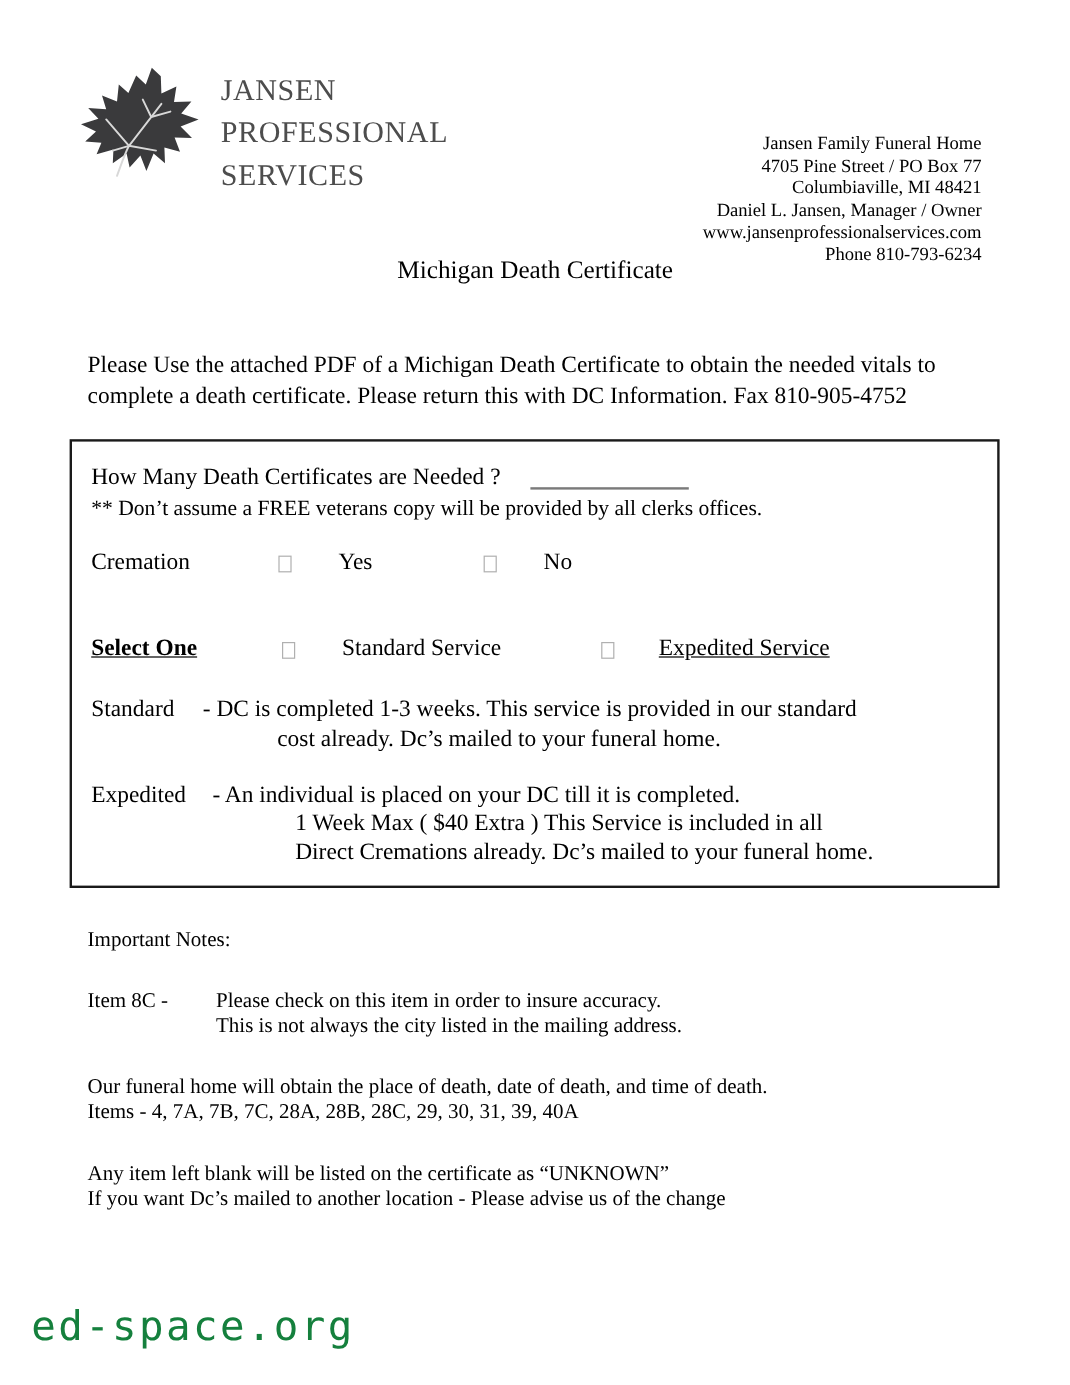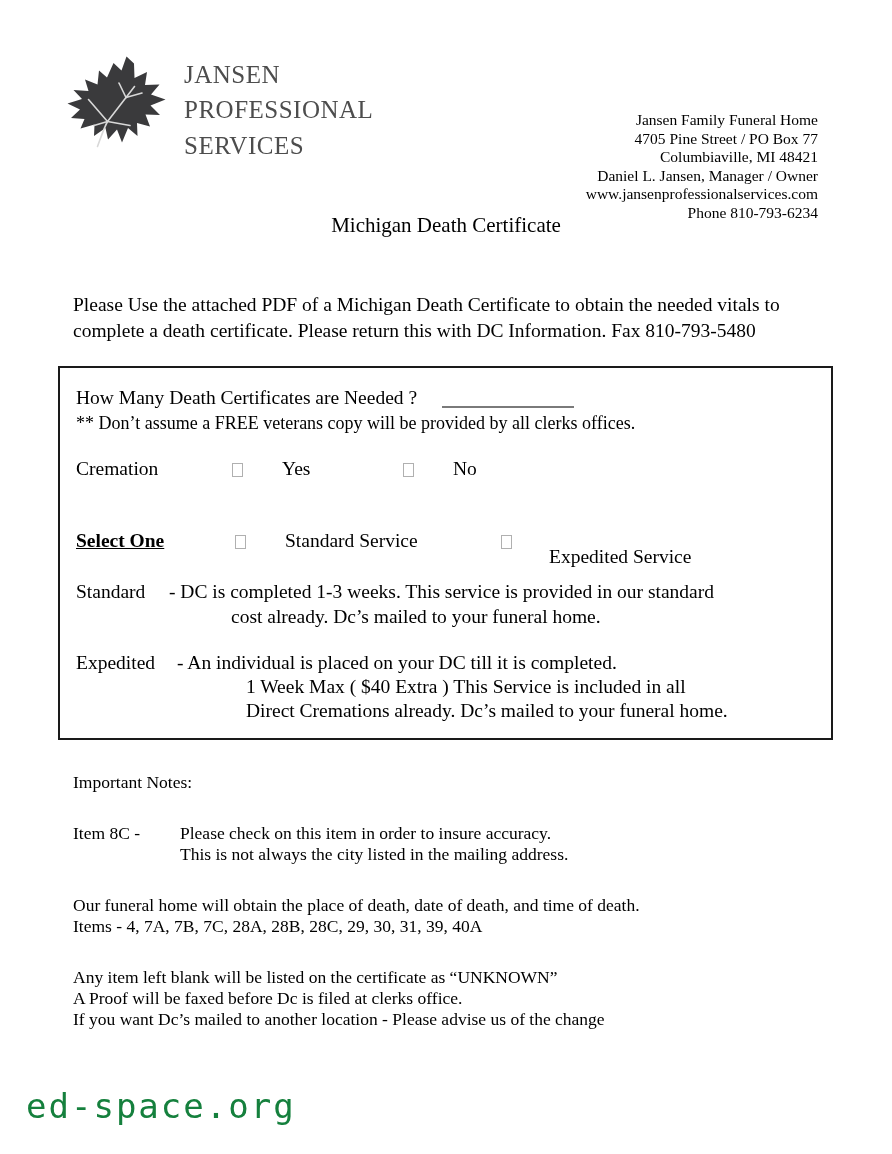--- a/index.html
+++ b/index.html
@@ -234,21 +234,21 @@
     <div>4705 Pine Street / PO Box 77</div>
     <div>Columbiaville, MI  48421</div>
     <div>Daniel L. Jansen, Manager / Owner</div>
     <div>www.jansenprofessionalservices.com</div>
     <div>Phone  810-793-6234</div>
   </div>
 
 </div>
 
 <div id="doc-title">Michigan Death Certificate</div>
-<div id="intro-paragraph">Please Use the attached PDF of a Michigan Death Certificate to obtain the needed vitals to complete a death certificate.  Please return this with DC Information.  Fax 810-793-5480</div>
+<div id="intro-paragraph">Please Use the attached PDF of a Michigan Death Certificate to obtain the needed vitals to complete a death certificate.  Please return this with DC Information.  Fax 810-905-4752</div>
 
 <div id="selection-box">
 
   <div class="box-row" id="qty-question">
     <span>How Many Death Certificates are Needed ?</span>
   </div>
   <div id="qty-blank-line"></div>
 
   <div class="box-row" id="veterans-note">** Don’t assume a FREE veterans copy will be provided by all clerks offices.</div>
 
@@ -258,21 +258,21 @@
     <span style="position:absolute;left:206px;top:0;">Yes</span>
     <span class="cb" style="position:absolute;left:327px;top:5px;"></span>
     <span style="position:absolute;left:377px;top:0;">No</span>
   </div>
 
   <div class="box-row" id="select-one-row">
     <span id="select-one-label" style="position:absolute;left:0;top:0;">Select One</span>
     <span class="cb" style="position:absolute;left:159px;top:5px;"></span>
     <span style="position:absolute;left:209px;top:0;">Standard Service</span>
     <span class="cb" style="position:absolute;left:425px;top:5px;"></span>
-    <span style="position:absolute;left:473px;top:16px;">Expedited Service</span>
+    <span style="position:absolute;left:473px;top:0;text-decoration:underline;">Expedited Service</span>
   </div>
 
   <div class="box-row" id="standard-desc">
     <span style="display:inline-block;width:93px;">Standard</span><span>- DC is completed 1-3 weeks.  This service is provided in our standard</span>
     <span class="indent-1">cost already.  Dc’s mailed to your funeral home.</span>
   </div>
 
   <div class="box-row" id="expedited-desc">
     <span style="display:inline-block;width:101px;">Expedited</span><span>- An individual is placed on your DC till it is completed.</span>
     <span class="indent-2">1 Week Max  ( $40 Extra )  This Service is included in all</span>
@@ -292,19 +292,18 @@
     </span>
   </span>
 
   <span id="obtain-block">
     <span>Our funeral home will obtain the place of death, date of death, and time of death.</span>
     <span>Items - 4, 7A, 7B, 7C, 28A, 28B, 28C, 29, 30, 31, 39, 40A</span>
   </span>
 
   <span id="final-block">
     <span>Any item left blank will be listed on the certificate as  “UNKNOWN”</span>
-    <span>A Proof will be faxed before Dc is filed at clerks office.</span>
     <span>If you want Dc’s mailed to another location - Please advise us of the change</span>
   </span>
 
 </div>
 
 <div id="watermark">ed-space.org</div>
 
 </body></html>

